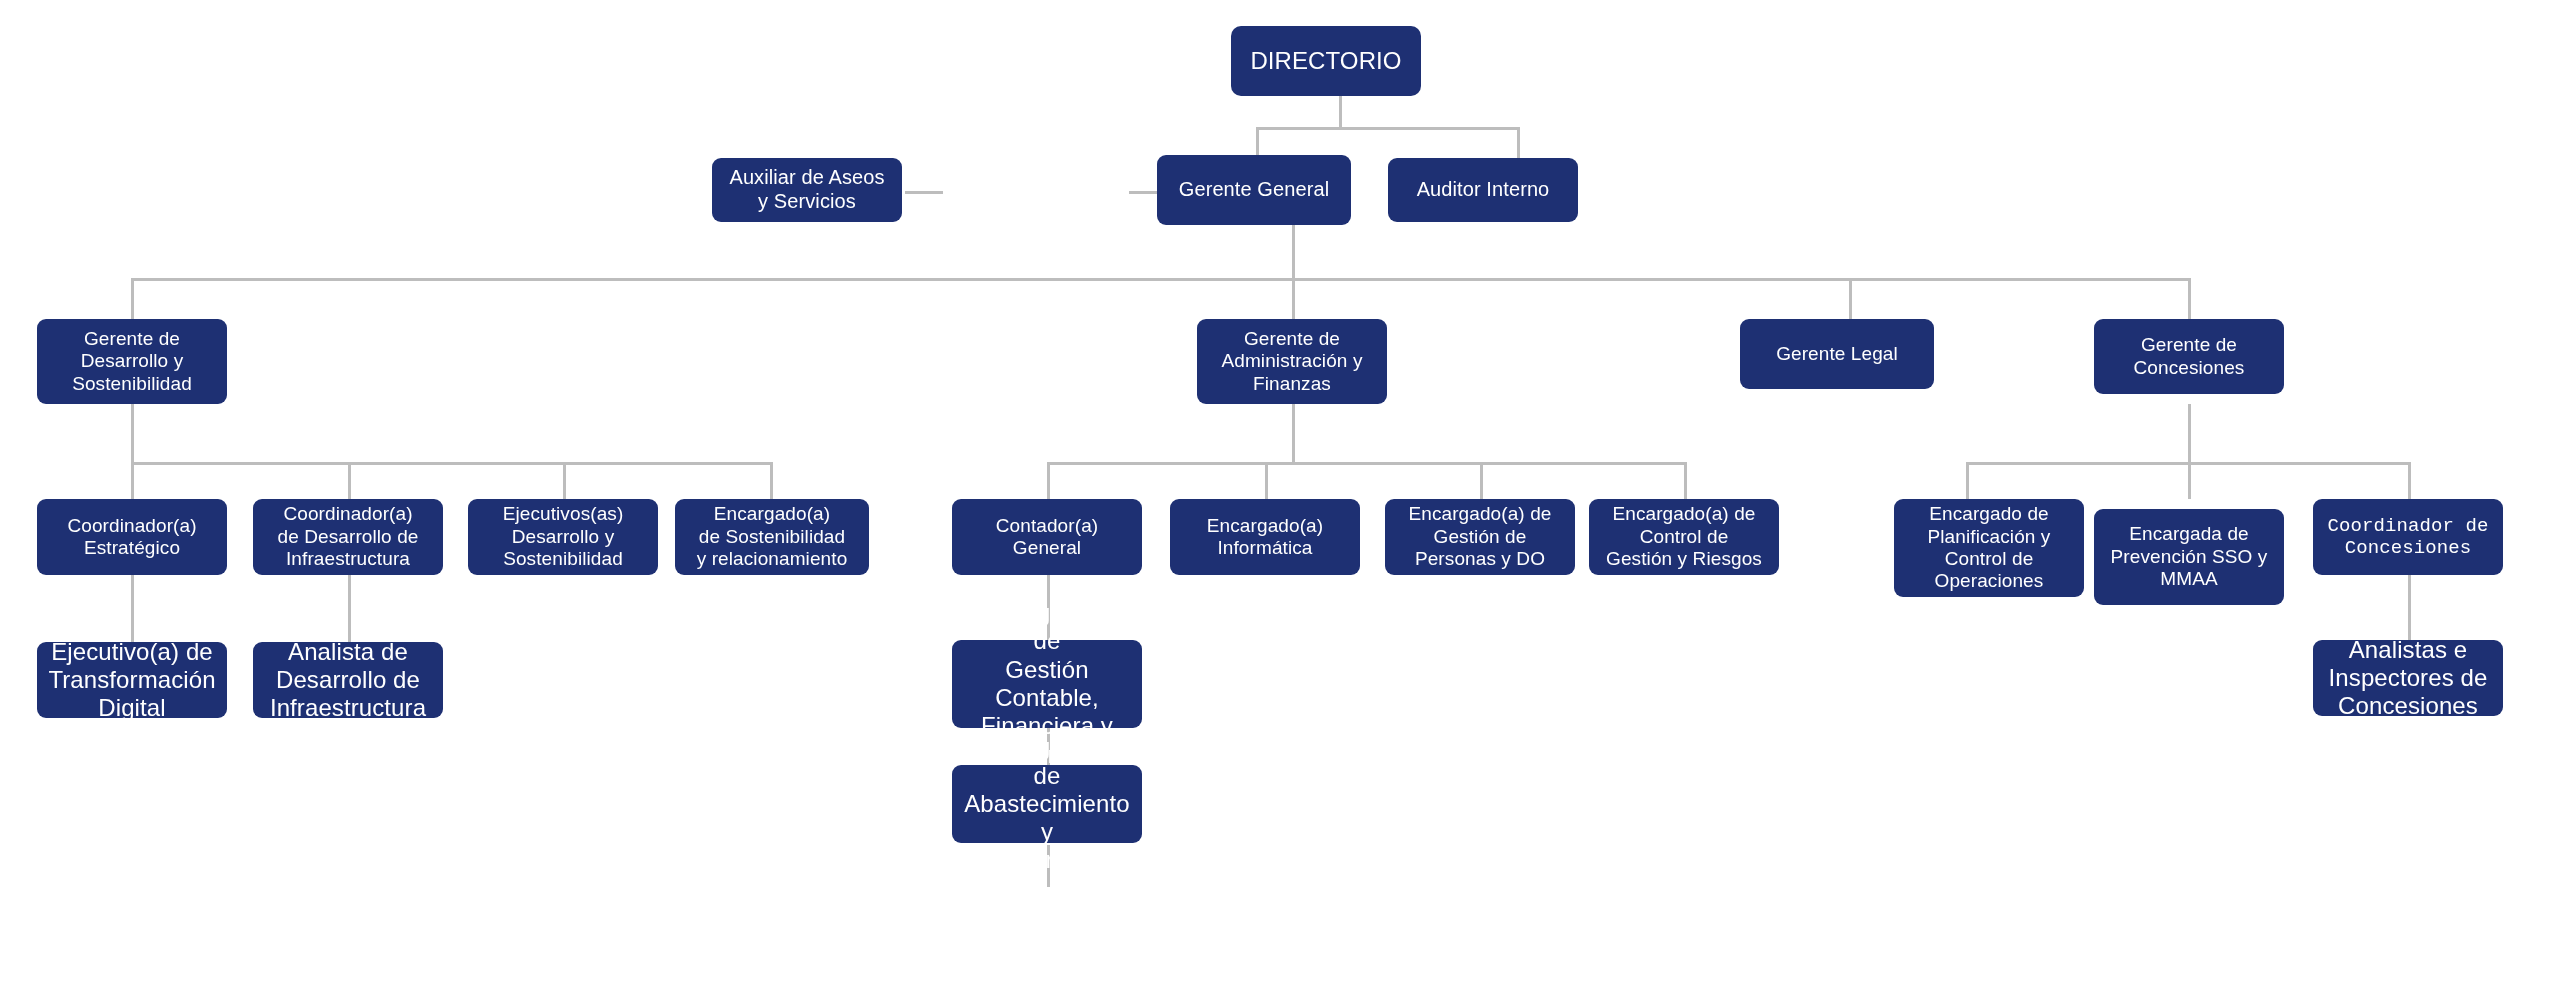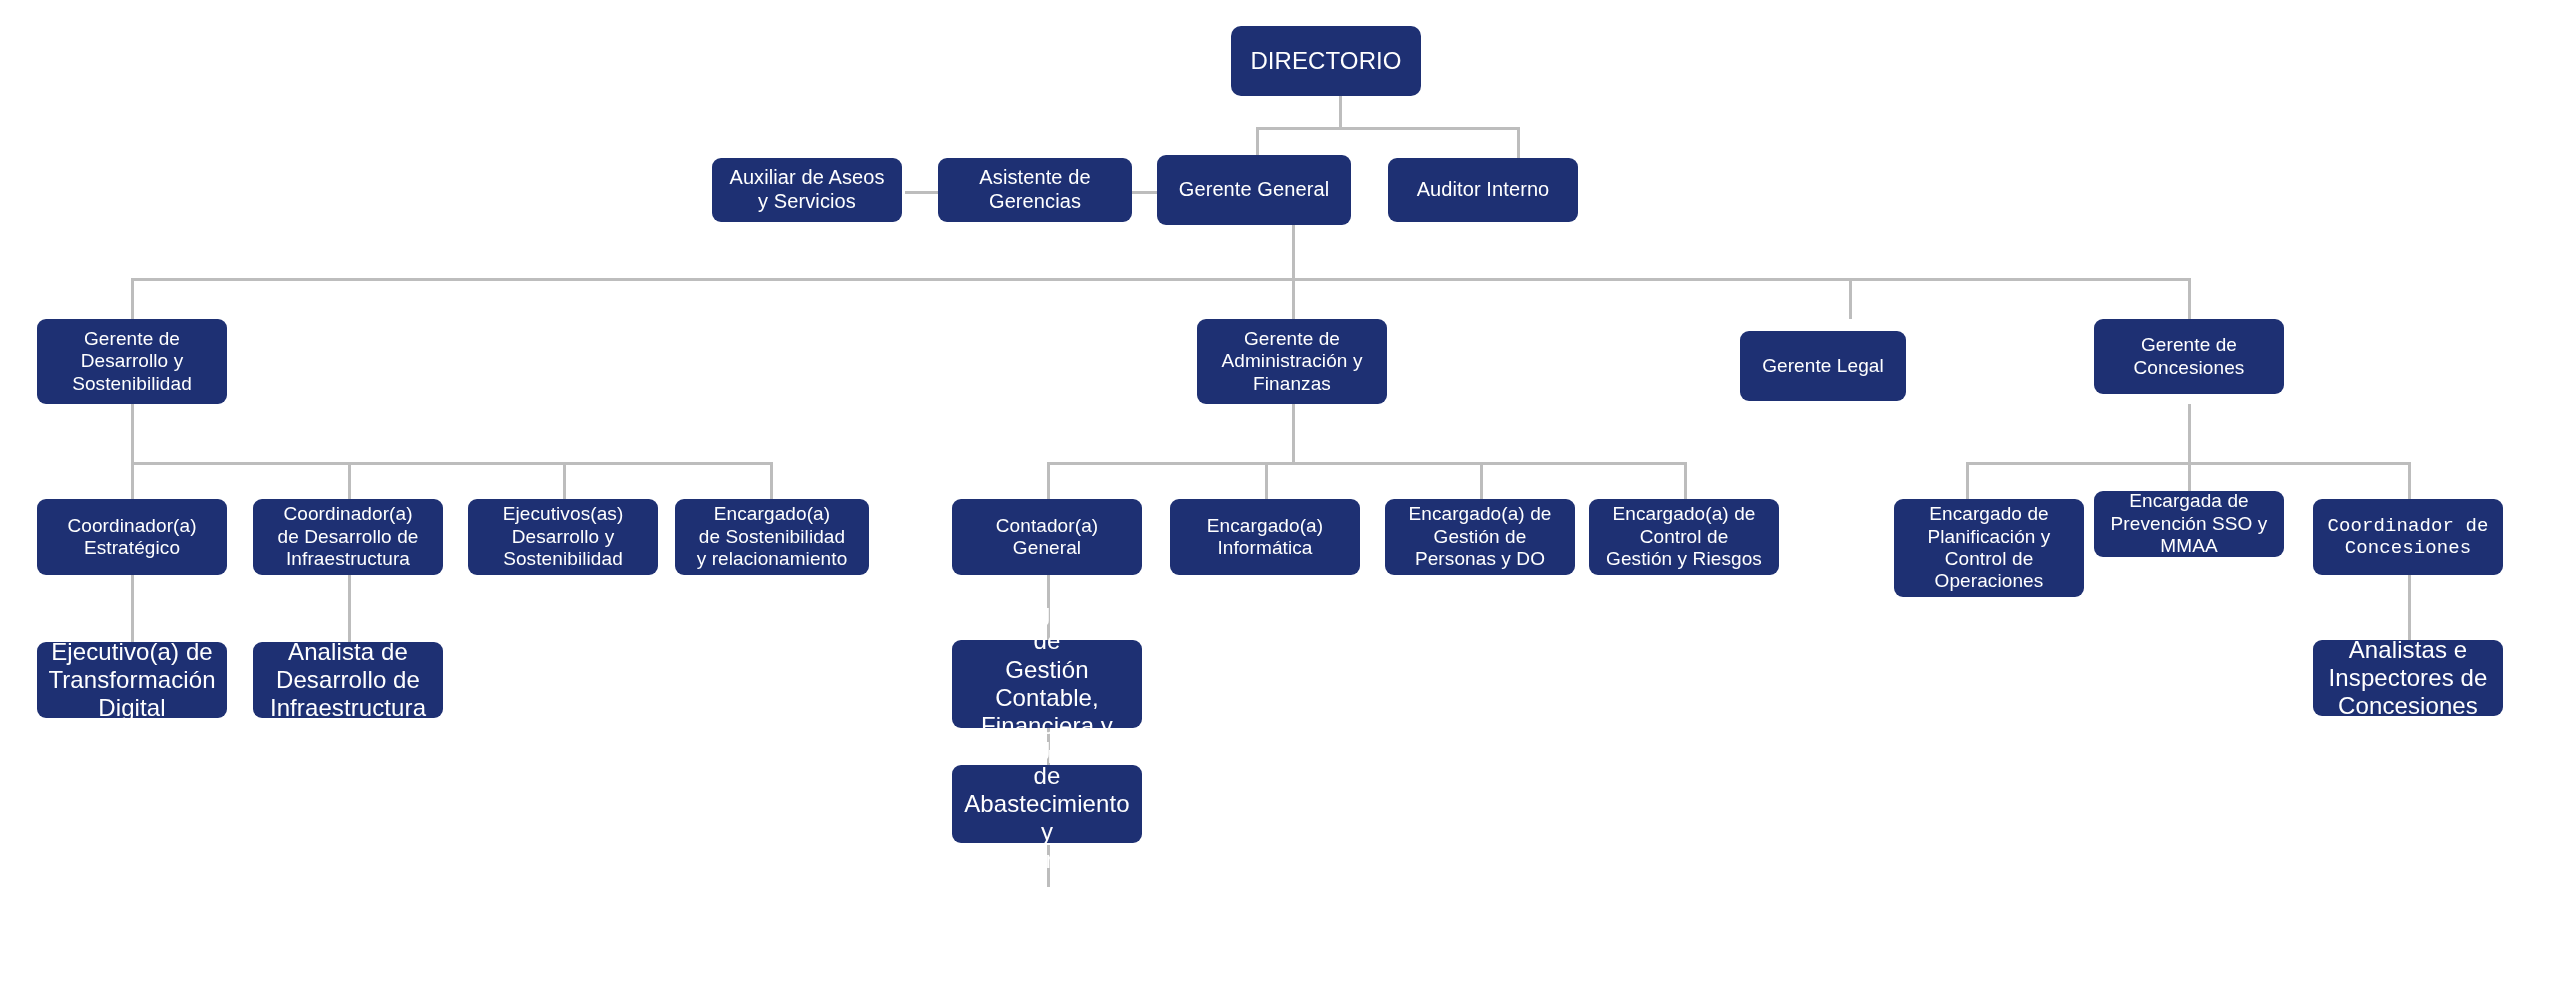--- a/index.html
+++ b/index.html
@@ -114,43 +114,39 @@
   </div>
 
   <div class="node root" style="left:1231px; top:26px; width:190px; height:70px;">
     <span class="lbl">DIRECTORIO</span>
   </div>
 
   <div class="node lvl2" style="left:1388px; top:158px; width:190px; height:64px;">
     <span class="lbl">Auditor Interno</span>
   </div>
 
-  <div class="node lvl2" style="left:938px; top:158px; width:194px; height:64px;">
-    <span class="lbl">Asistente de
-Gerencias</span>
-  </div>
 
   <div class="node lvl2" style="left:712px; top:158px; width:190px; height:64px;text-align:center;">
     <span class="lbl">Auxiliar de Aseos
 y Servicios</span>
   </div>
 
   <div class="node lvl3" style="left:37px; top:319px; width:190px; height:85px;">
     <span class="lbl">Gerente de
 Desarrollo y
 Sostenibilidad</span>
   </div>
 
   <div class="node lvl3" style="left:1197px; top:319px; width:190px; height:85px;">
     <span class="lbl">Gerente de
 Administración y
 Finanzas</span>
   </div>
 
-  <div class="node lvl3" style="left:1740px; top:319px; width:166px; height:70px;margin-top:12px;">
+  <div class="node lvl3" style="left:1740px; top:319px; width:194px; height:70px;">
     <span class="lbl">Gerente Legal</span>
   </div>
 
   <div class="node lvl3" style="left:2094px; top:319px; width:190px; height:75px;">
     <span class="lbl">Gerente de
 Concesiones</span>
   </div>
 
   <div class="node lvl4" style="left:37px; top:499px; width:190px; height:76px;">
     <span class="lbl">Coordinador(a)
@@ -223,21 +219,21 @@
   </div>
 
 
   <div class="node lvl4" style="left:1894px; top:499px; width:190px; height:98px;justify-content:center;">
     <span class="lbl">Encargado de
 Planificación y
 Control de
 Operaciones</span>
   </div>
 
-  <div class="node lvl4" style="left:2094px; top:491px; width:190px; height:66px;">
+  <div class="node lvl4" style="left:2094px; top:509px; width:190px; height:96px;">
     <span class="lbl">Encargada de
 Prevención SSO y
 MMAA</span>
   </div>
 
   <div class="node lvl4" style="left:2313px; top:499px; width:190px; height:76px;font-family:Liberation Mono, monospace;">
     <span class="lbl">Coordinador de
 Concesiones</span>
   </div>
 

